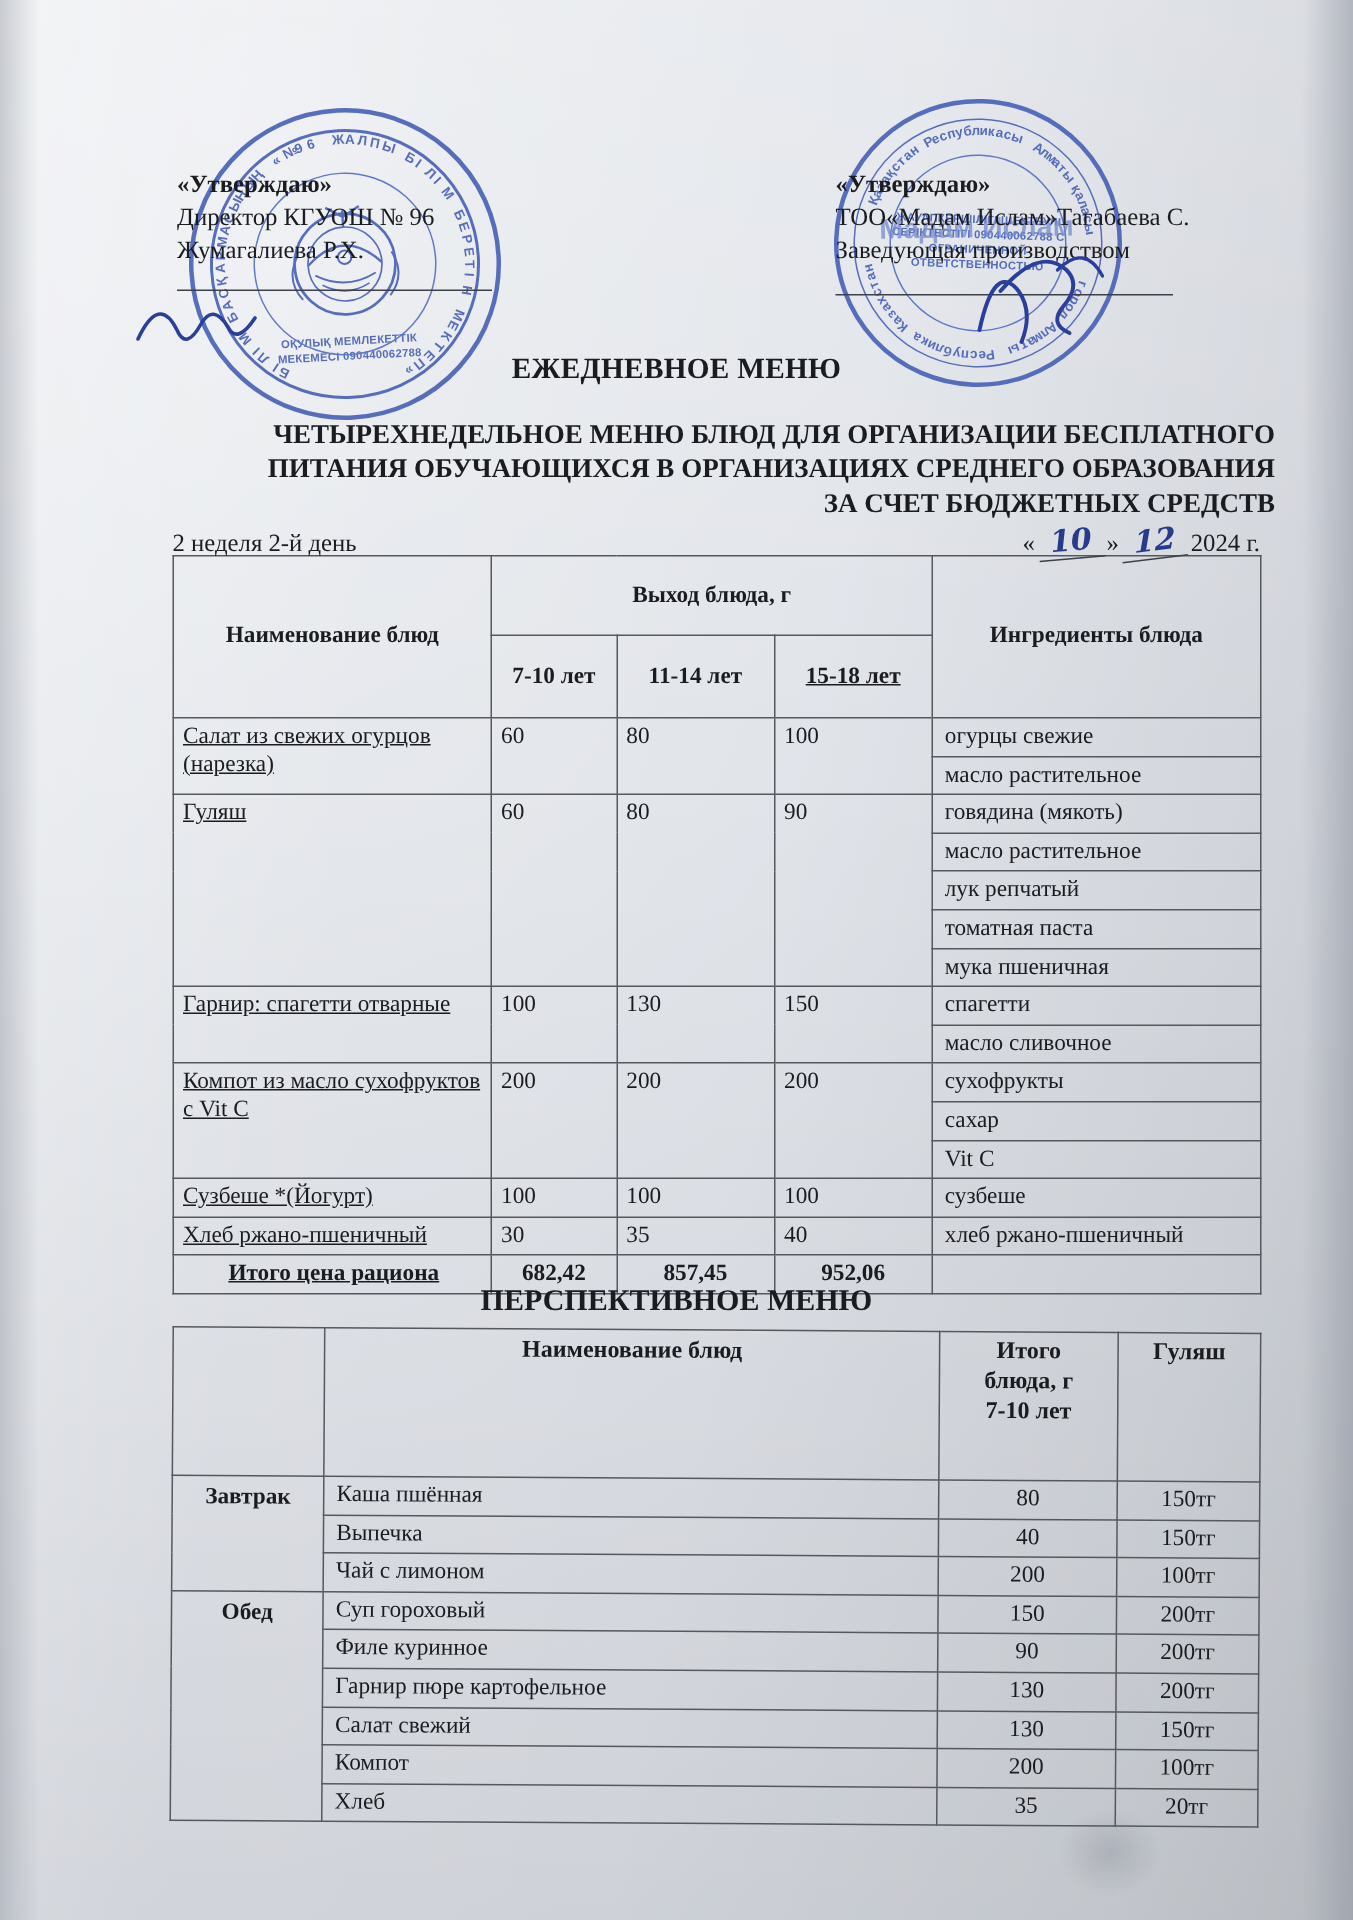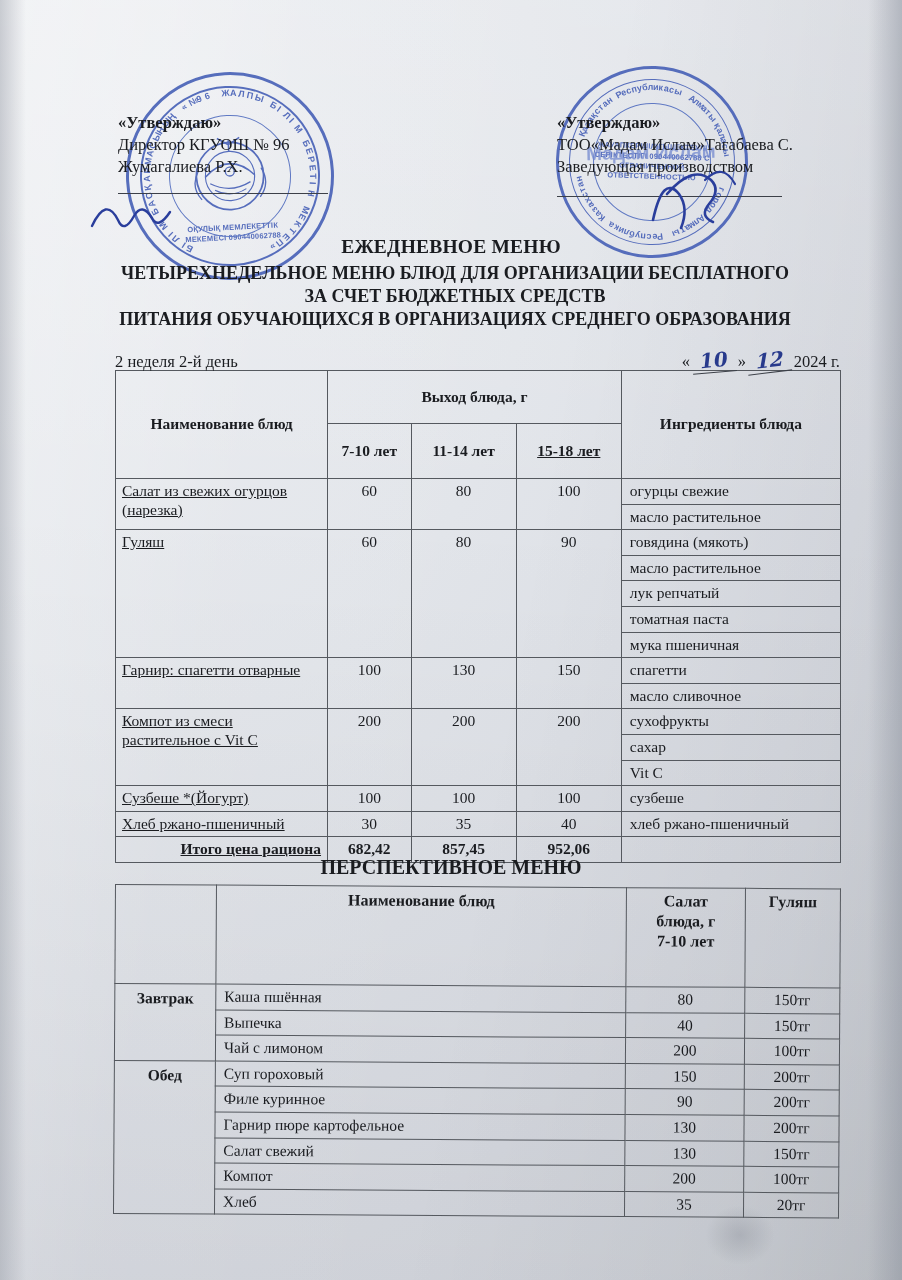--- a/index.html
+++ b/index.html
@@ -163,22 +163,22 @@
     position: absolute;
     left: 0; right: 0; top: 236px;
     text-align: center;
     font-size: 19.5px;
     font-weight: bold;
     letter-spacing: 0.2px;
     z-index: 4;
   }
   .title-sub {
     position: absolute;
-    left: 60px; right: 52px; top: 262px;
-    text-align: center;
+    left: 60px; right: 52px; top: 278px;
+    text-align: right;
     font-size: 18px;
     font-weight: bold;
     line-height: 1.28;
     z-index: 4;
   }
   .title-season {
     position: absolute;
     left: 0; right: 0; top: 327px;
     text-align: center;
     font-size: 17.5px;
@@ -230,25 +230,25 @@
     text-align: left;
     line-height: 1.2;
   }
   .t1 { left: 115px; top: 370px; width: 726px; }
   .t1 th {
     text-align: center;
     font-weight: bold;
     vertical-align: middle;
     font-size: 15.5px;
   }
-  .t1 td.num { text-align: center; vertical-align: top; }
+  .t1 td.num { vertical-align: top; }
   .t1 td.dish { vertical-align: top; text-decoration: underline; }
   .t1 td.ing  { vertical-align: middle; padding-left: 8px; }
   .t1 tr.total td { font-weight: bold; text-align: center; }
-  .t1 tr.total td.dish { text-align: right; padding-left: 8px; margin-top: 12px; }
+  .t1 tr.total td.dish { text-align: center; padding-left: 8px; margin-top: 12px; }
 
   .title-persp {
     position: absolute;
     left: 0; right: 0; top: 856px;
     text-align: center;
     font-size: 20px;
     font-weight: bold;
     z-index: 4;
   }
 
@@ -453,22 +453,22 @@
   <div class="approval approval-right">
     <div class="quoted">«Утверждаю»</div>
     <div>ТОО«Мадам Ислам»Тагабаева С.</div>
     <div>Заведующая производством</div>
   </div>
   <div class="sig-rule" style="left:557px; top:196px; width:225px;"></div>
 
   <div class="title-main">ЕЖЕДНЕВНОЕ МЕНЮ</div>
   <div class="title-sub">
     <div>ЧЕТЫРЕХНЕДЕЛЬНОЕ МЕНЮ БЛЮД ДЛЯ ОРГАНИЗАЦИИ БЕСПЛАТНОГО</div>
+    <div>ПИТАНИЯ ОБУЧАЮЩИХСЯ В ОРГАНИЗАЦИЯХ СРЕДНЕГО ОБРАЗОВАНИЯ</div>
     <div>ЗА СЧЕТ БЮДЖЕТНЫХ СРЕДСТВ</div>
-    <div>ПИТАНИЯ ОБУЧАЮЩИХСЯ В ОРГАНИЗАЦИЯХ СРЕДНЕГО ОБРАЗОВАНИЯ</div>
   </div>
 
   <div class="dateline">
     <div>2 неделя 2-й день</div>
     <div class="right-part">
       <span>«</span>
       <span class="hand">10</span>
       <span>»</span>
       <span class="hand m2">12</span>
       <span>2024 г.</span>
@@ -522,21 +522,21 @@
           <td class="dish" rowspan="2">Гарнир: спагетти отварные</td>
           <td class="num" rowspan="2">100</td>
           <td class="num" rowspan="2">130</td>
           <td class="num" rowspan="2">150</td>
           <td class="ing">спагетти</td>
         </tr>
         <tr>
           <td class="ing">масло сливочное</td>
         </tr>
         <tr>
-          <td class="dish" rowspan="3">Компот из смеси растительное с Vit C</td>
+          <td class="dish" rowspan="3">Компот из масло сухофруктов с Vit C</td>
           <td class="num" rowspan="3">200</td>
           <td class="num" rowspan="3">200</td>
           <td class="num" rowspan="3">200</td>
           <td class="ing">сухофрукты</td>
         </tr>
         <tr>
           <td class="ing">сахар</td>
         </tr>
         <tr>
           <td class="ing">Vit C</td>
@@ -566,21 +566,21 @@
   </table>
 
   <div class="title-persp">ПЕРСПЕКТИВНОЕ МЕНЮ</div>
 
   <table class="t2">
     <thead>
       <tr>
         <th style="width:88px; height:92px;"></th>
         <th style="vertical-align:top; padding-top:4px;">Наименование блюд</th>
         <th style="width:106px;">
-          <div>Салат</div>
+          <div>Итого</div>
           <div>блюда, г</div>
           <div>7-10 лет</div>
         </th>
         <th style="width:82px;">Гуляш</th>
       </tr>
     </thead>
     <tbody id="t2-body">
         <tr>
           <td class="meal" rowspan="3">Завтрак</td>
           <td class="name">Каша пшённая</td>

